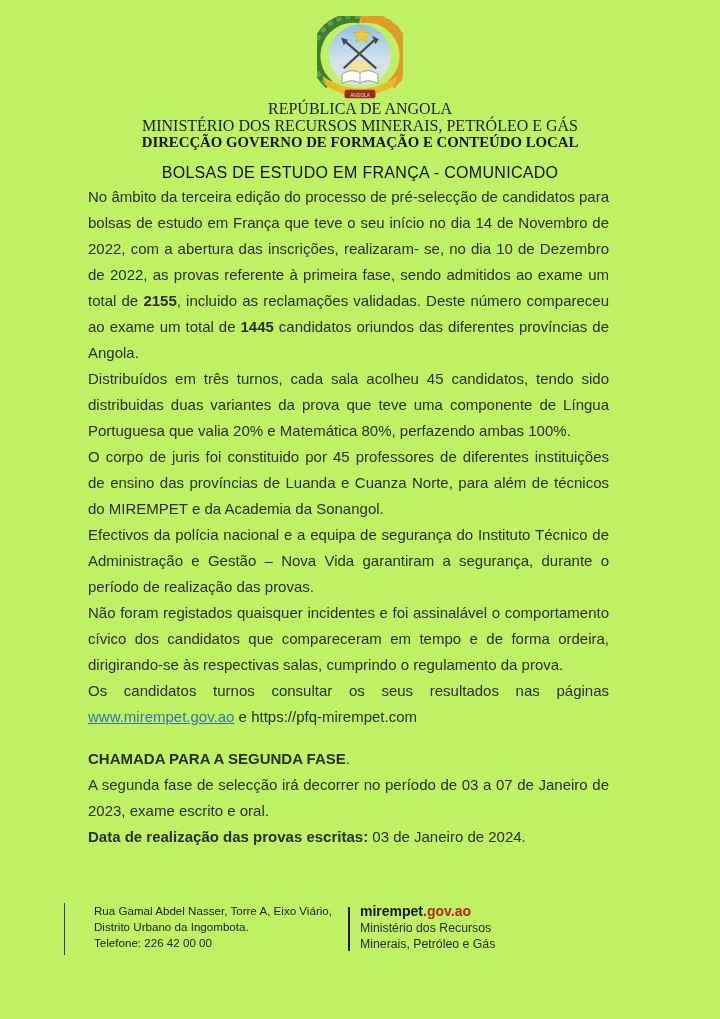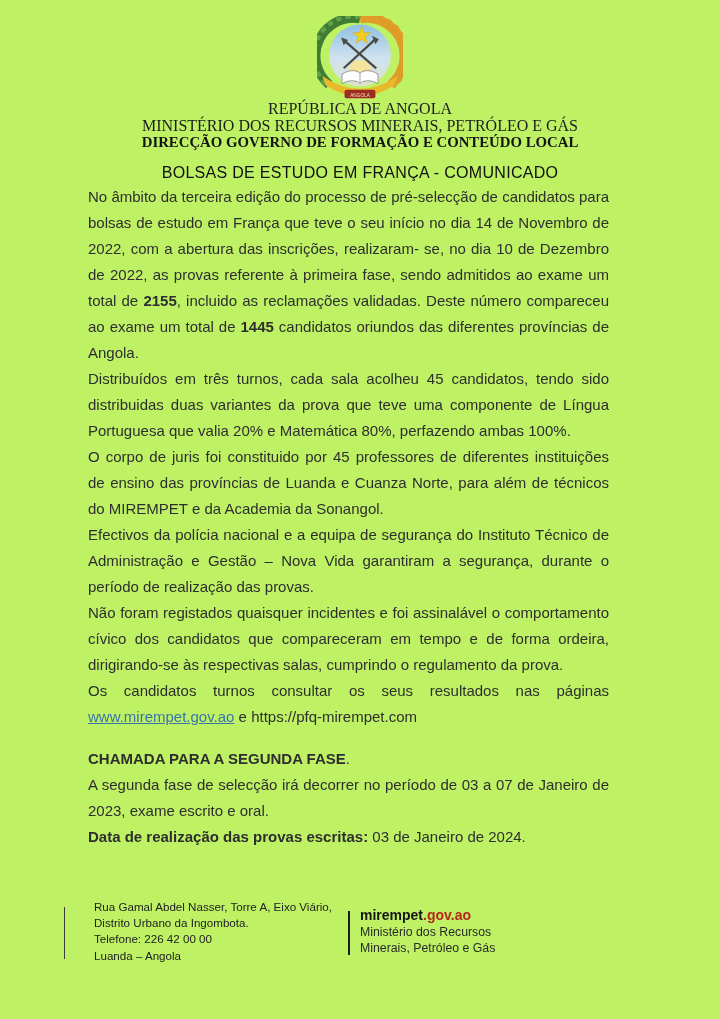--- a/index.html
+++ b/index.html
@@ -96,21 +96,20 @@
     <p><span>A segunda fase de selecção irá decorrer no período de 03 a 07 de Janeiro de 2023, exame escrito e oral.</span></p>
     <p><span class="b">Data de realização das provas escritas:</span><span> 03 de Janeiro de 2024.</span></p>
   </div>
 
   <div class="doc-footer">
     <div class="fbar"></div>
     <div class="address">
       <div>Rua Gamal Abdel Nasser, Torre A, Eixo Viário,</div>
       <div>Distrito Urbano da Ingombota.</div>
       <div>Telefone: 226 42 00 00</div>
-      <div>Luanda – Angola</div>
     </div>
     <div class="fbar2"></div>
     <div class="siteblock">
       <div class="siteline">
         <span class="sitename">mirempet</span><span class="sitetld">.gov.ao</span>
       </div>
       <div class="mline">Ministério dos Recursos</div>
       <div class="mline">Minerais, Petróleo e Gás</div>
     </div>
   </div>

